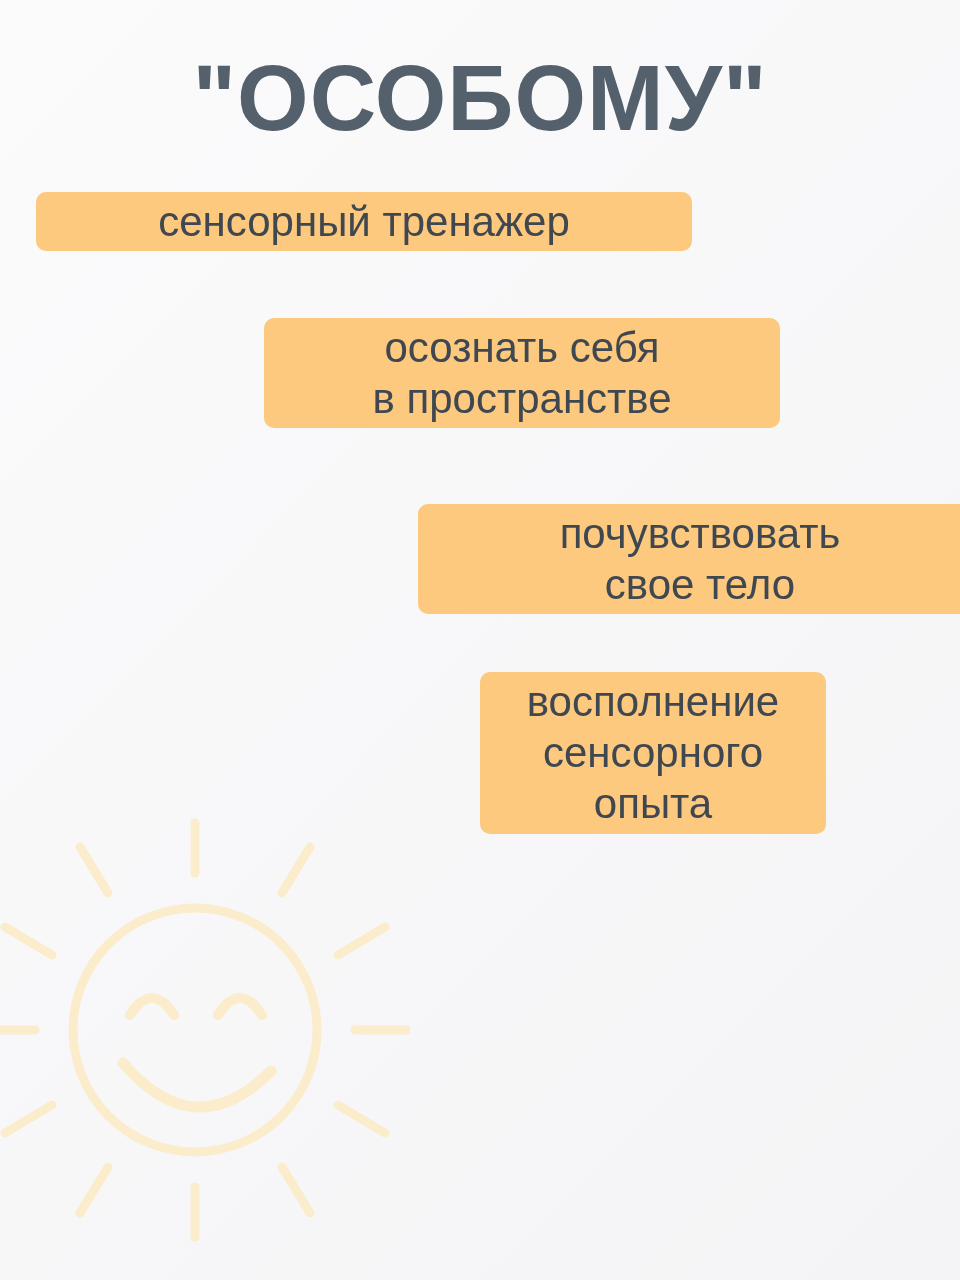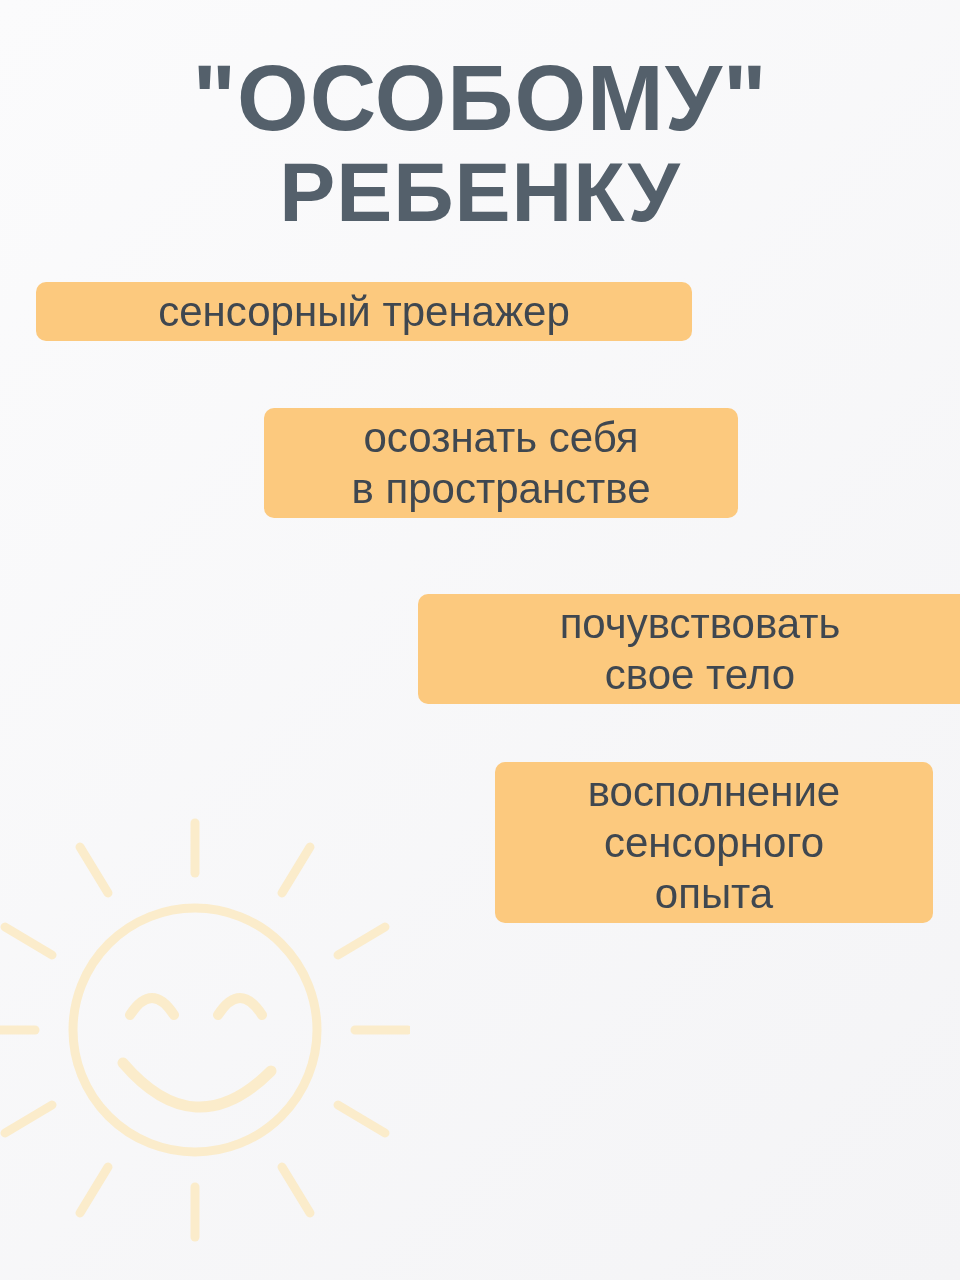--- a/index.html
+++ b/index.html
@@ -77,31 +77,31 @@
     white-space: pre-line;
   }
   .chip-0 {
     left: 36px;
     top: 0;
     width: 656px;
   }
   .chip-1 {
     left: 264px;
     top: 126px;
-    width: 474px;
+    width: 516px;
   }
   .chip-2 {
     left: 418px;
     top: 312px;
     width: 564px;
   }
   .chip-3 {
-    left: 495px;
+    left: 480px;
     top: 480px;
-    width: 438px;
+    width: 346px;
   }
 </style>
 </head>
 <body>
 
 <div class="poster">
 
   <div class="sun-decor">
     <svg viewBox="0 0 430 430" width="430" height="430" fill="none" stroke="#fbeccb" stroke-width="9" stroke-linecap="round">
       <circle cx="215" cy="215" r="122"></circle>
@@ -120,21 +120,20 @@
       <line x1="128" y1="78" x2="100" y2="32"></line>
 
       <path d="M150 200 q22 -34 44 0" stroke-width="10"></path>
       <path d="M238 200 q22 -34 44 0" stroke-width="10"></path>
       <path d="M143 248 q72 84 148 8" stroke-width="11"></path>
     </svg>
   </div>
 
   <div class="title-block">
     <div class="title-line title-line-1">"ОСОБОМУ"</div>
-    <div class="title-line title-line-2">РЕБЕНКУ</div>
   </div>
 
   <div class="subtitle">
   </div>
 
   <div class="chips">
     <div class="chip chip-0">сенсорный тренажер</div>
     <div class="chip chip-1">осознать себя
 в пространстве</div>
     <div class="chip chip-2">почувствовать

